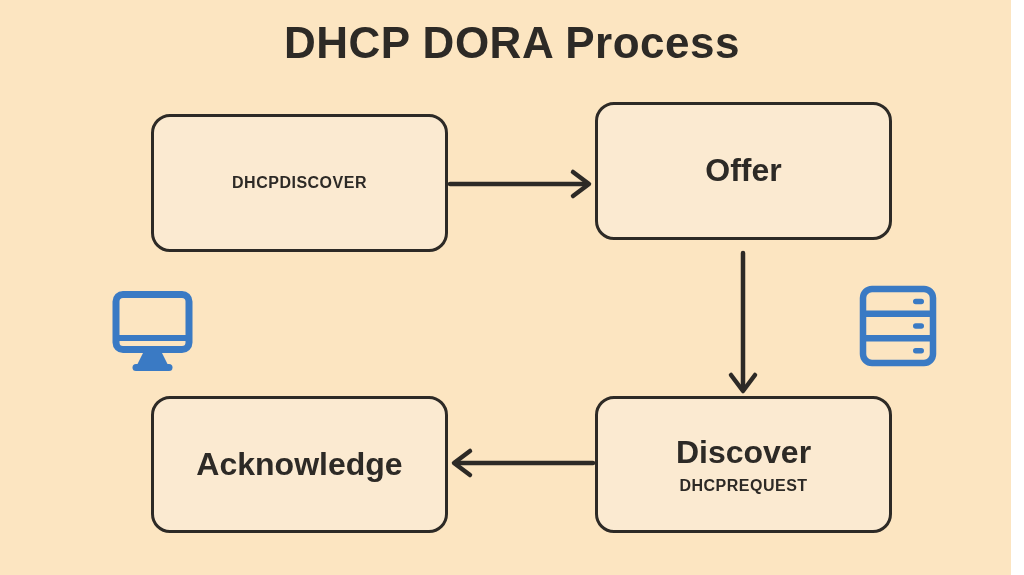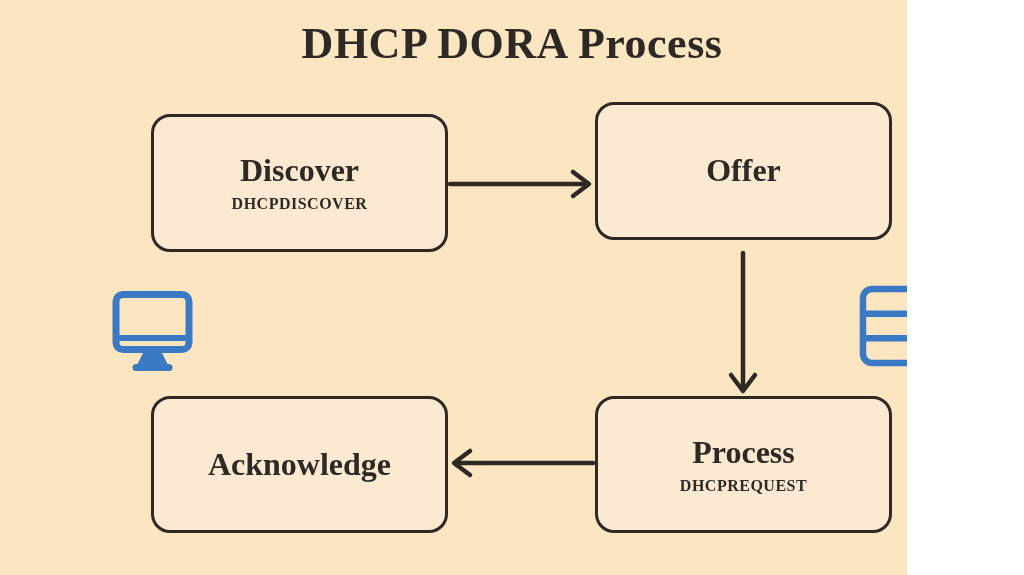--- a/index.html
+++ b/index.html
@@ -1,21 +1,22 @@
 <!DOCTYPE html>
 <html style="--bg: #FCE5C1; --boxfill: #FBEAD1; --ink: #2D2A26; --blue: #3A7AC4;"><head>
 <meta charset="utf-8">
 <style>
   html,body { margin:0; padding:0; }
   .stage {
     position:relative;
-    width:907px; height:575px;
+    width:980px; height:575px;
     background: var(--bg, #FCE5C1);
-    font-family:Liberation Serif, serif;
+    font-family:Liberation Sans, sans-serif;
     overflow:hidden;
+    padding-left:31px;
   }
   .title {
     position:absolute; top:18px; left:0; width:1024px;
     margin:0; text-align:center;
     font-size:44px; font-weight:800; letter-spacing:0.5px;
     color: var(--ink, #2D2A26);
   }
   .node {
     position:absolute;
     box-sizing:border-box;
@@ -60,30 +61,29 @@
       <line x1="743" y1="253" x2="743" y2="387"></line>
       <polyline points="731,375 743,391 755,375"></polyline>
     </g>
     <g>
       <line x1="593" y1="463" x2="458" y2="463"></line>
       <polyline points="470,451 454,463 470,475"></polyline>
     </g>
   </svg>
 
   <div class="node" id="node-discover">
-    <div class="node-title">Discover</div>
     <div class="node-sub">DHCPDISCOVER</div>
   </div>
 
   <div class="node" id="node-offer">
     <div class="node-title">Offer</div>
   </div>
 
   <div class="node" id="node-request">
-    <div class="node-title">Process</div>
+    <div class="node-title">Discover</div>
     <div class="node-sub">DHCPREQUEST</div>
   </div>
 
   <div class="node" id="node-acknowledge">
     <div class="node-title">Acknowledge</div>
   </div>
 
   <svg class="icon" id="icon-client" width="82" height="84" viewBox="0 0 82 84" xmlns="http://www.w3.org/2000/svg">
     <rect class="nofill" x="5" y="4.5" width="73" height="55" rx="7" stroke-width="7"></rect>
     <line x1="5" y1="48" x2="78" y2="48" stroke-width="6"></line>

